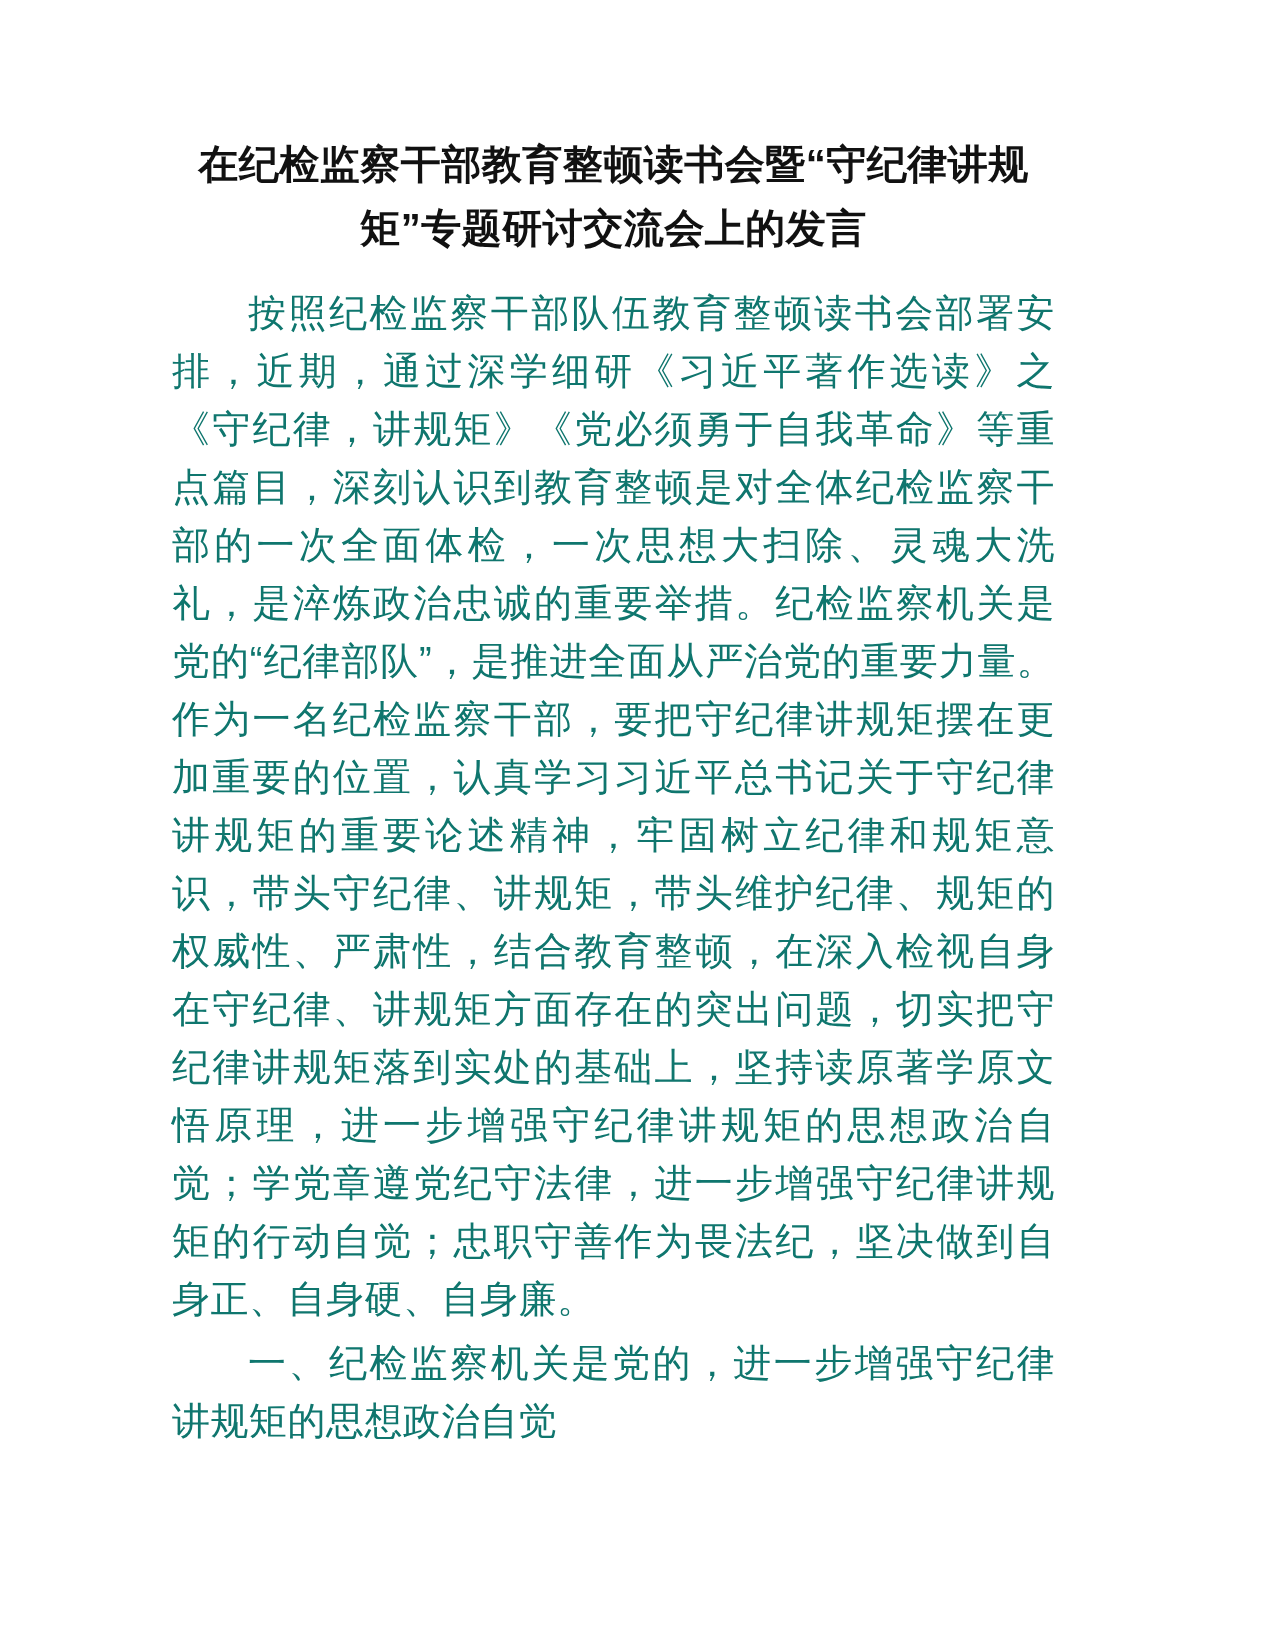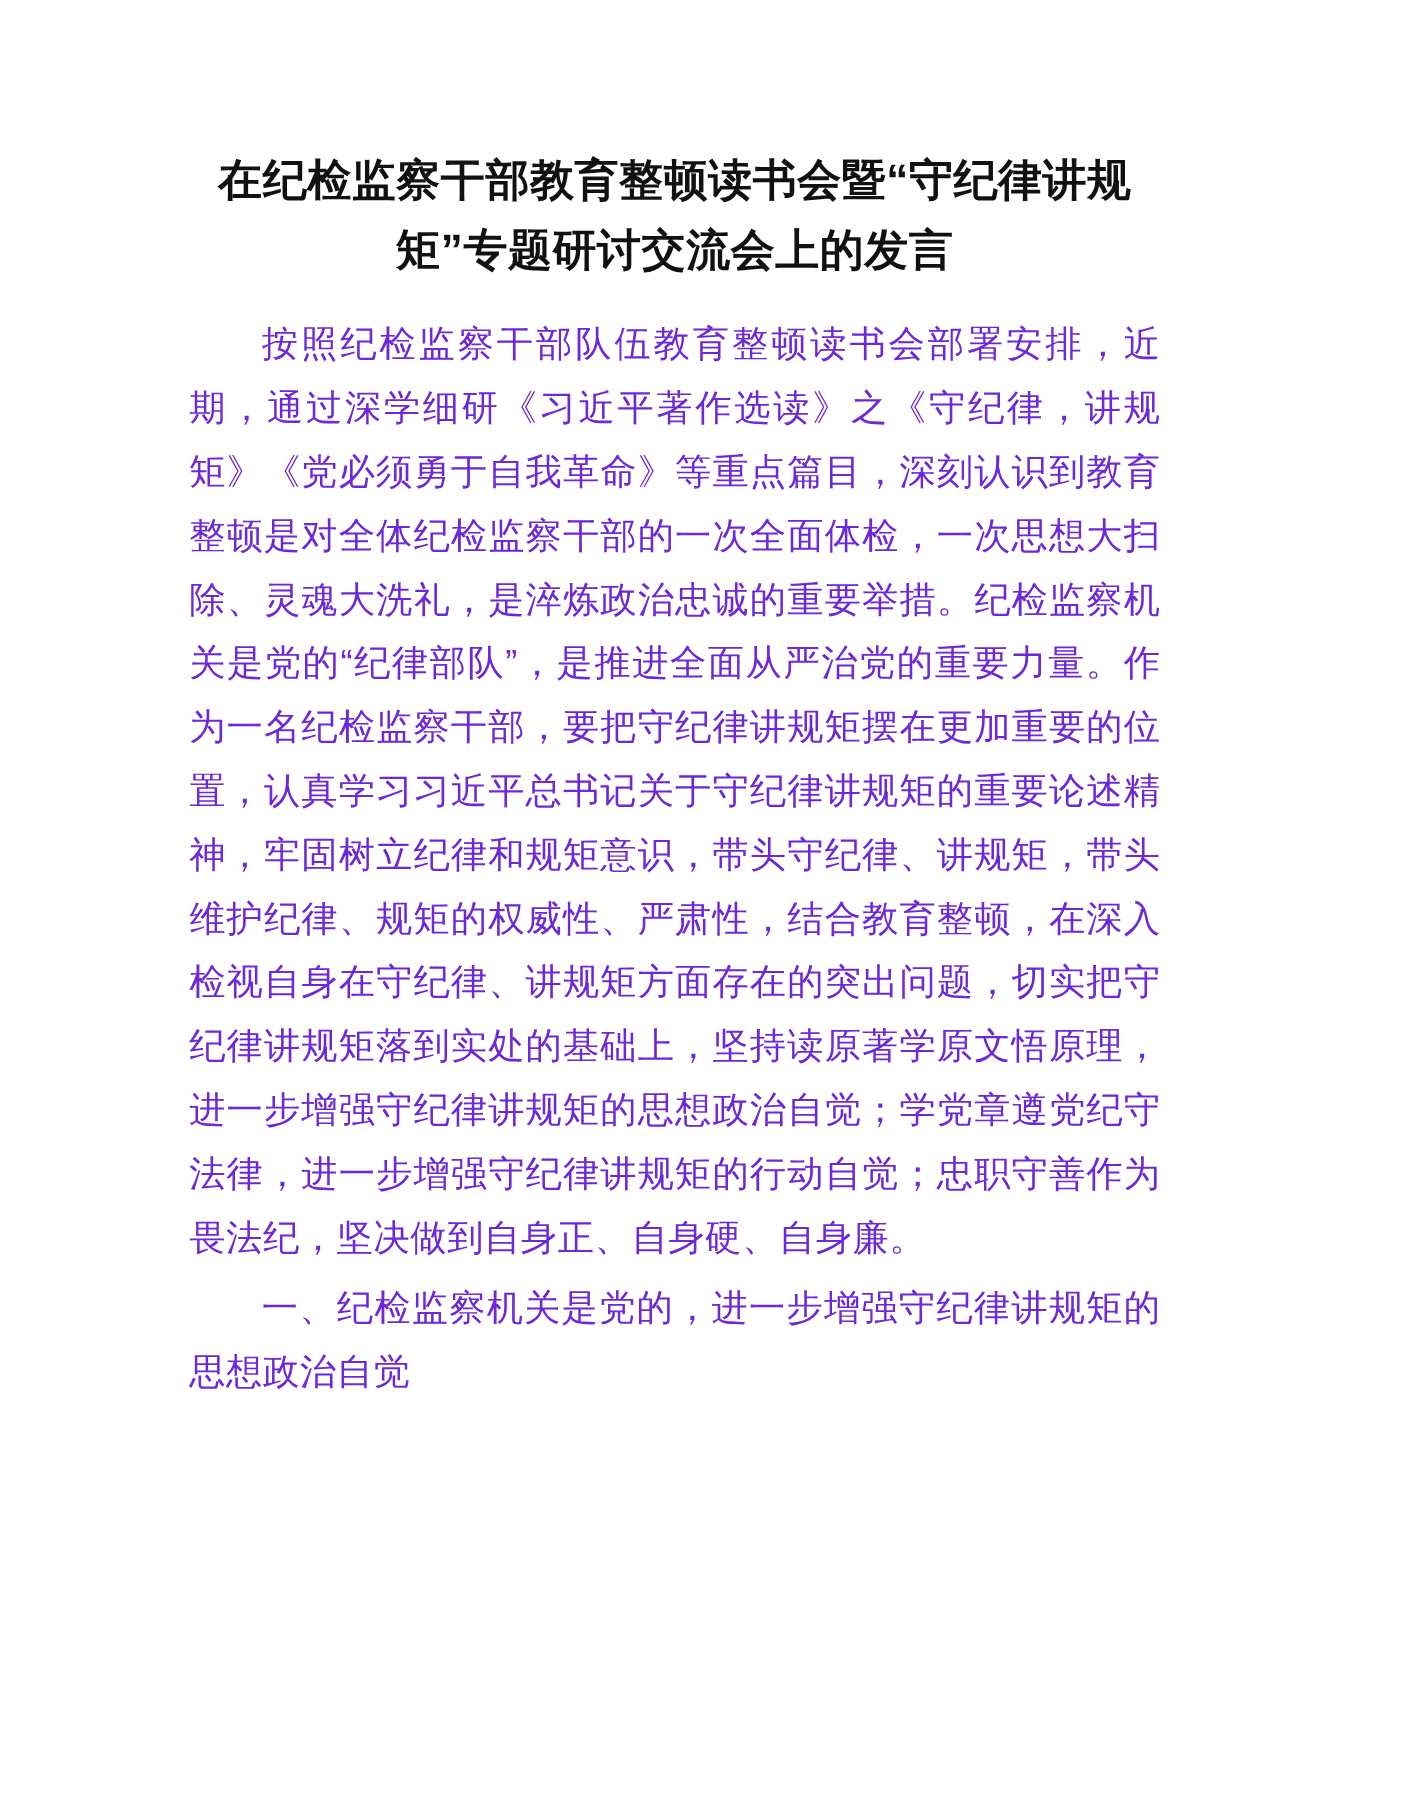--- a/index.html
+++ b/index.html
@@ -22,28 +22,28 @@
     font-size: 40px;
     font-weight: 700;
     line-height: 64px;
     text-align: center;
     letter-spacing: 0.5px;
     max-width: 850px;
     margin: 0 auto 24px auto;
     color: #111111;
   }
   .doc-paragraph {
-    font-size: 33px;
+    font-size: 38px;
     line-height: 58px;
     text-align: justify;
     text-justify: inter-ideograph;
     text-indent: 2em;
     letter-spacing: 0.5px;
     word-break: break-all;
-    color: #6d28d9;
+    color: #0f766e;
   }
   .doc-paragraph.section-heading {
     margin-top: 6px;
   }
 </style>
 </head>
 <body>
 
 <div class="page">
   <h1 class="doc-title">在纪检监察干部教育整顿读书会暨“守纪律讲规矩”专题研讨交流会上的发言</h1>

